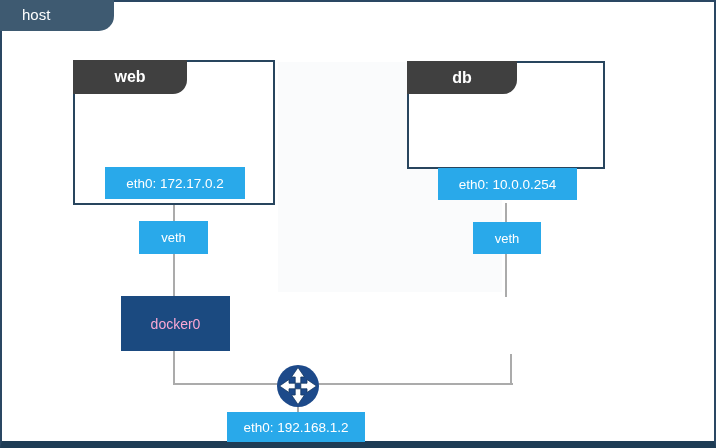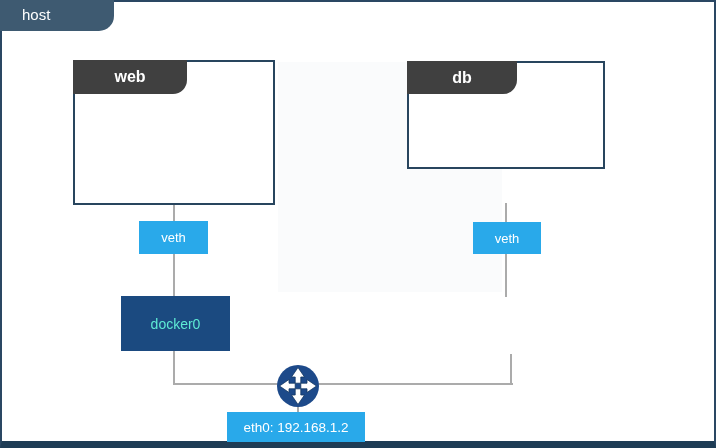--- a/index.html
+++ b/index.html
@@ -67,21 +67,21 @@
     background: #29a9ea;
     color: #ffffff;
     font-size: 13.5px;
     display: flex;
     align-items: center;
     justify-content: center;
   }
   .navybox {
     position: absolute;
     background: #1b4a80;
-    color: #5eead4;
+    color: #f9a8d4;
     font-size: 14px;
     display: flex;
     align-items: center;
     justify-content: center;
   }
   .router {
     position: absolute;
     left: 274px; top: 362px;
     width: 44px; height: 44px;
   }
@@ -103,25 +103,31 @@
   <div class="line" style="left:295px; top:402px; width:2px; height:9px;"></div>
 
   <div class="host-tab">
     <span>host</span>
   </div>
 
   <div class="cbox" style="left:71px; top:58px; width:202px; height:145px;">
     <div class="tab" style="width:114px; height:34px;">
       <span>web</span>
     </div>
+    <div class="bluelabel" style="left:30px; top:105px; width:140px; height:32px;">
+      <span>eth0: 172.17.0.2</span>
+    </div>
   </div>
 
   <div class="cbox" style="left:405px; top:59px; width:198px; height:108px;">
     <div class="tab" style="width:110px; height:33px;">
       <span>db</span>
+    </div>
+    <div class="bluelabel" style="left:29px; top:105px; width:139px; height:32px;">
+      <span>eth0: 10.0.0.254</span>
     </div>
   </div>
 
   <div class="bluelabel" style="left:137px; top:219px; width:69px; height:33px; font-size:13px;">
     <span>veth</span>
   </div>
   <div class="bluelabel" style="left:471px; top:220px; width:68px; height:32px; font-size:13px;">
     <span>veth</span>
   </div>
 

